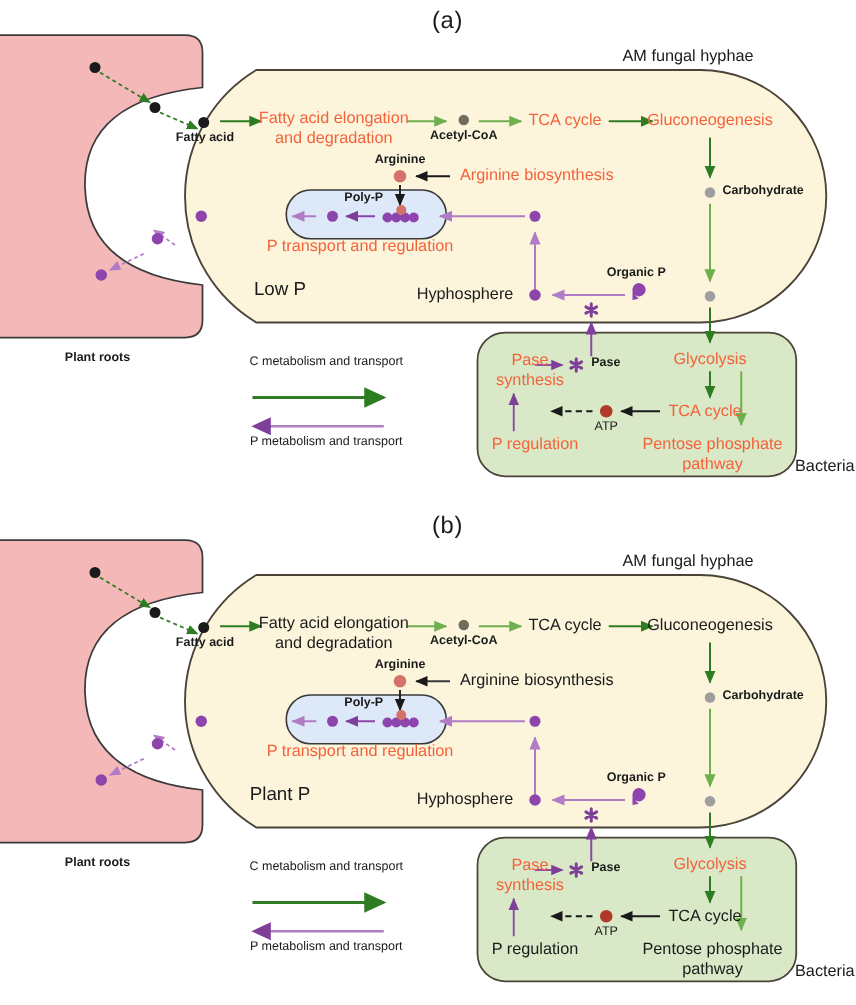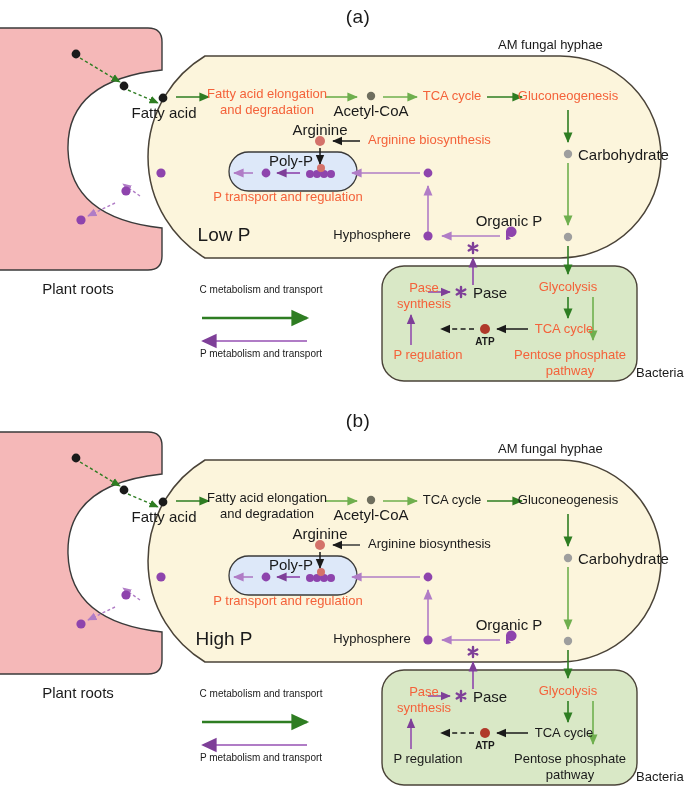--- a/index.html
+++ b/index.html
@@ -9,24 +9,24 @@
     width:685px;height:804px;position:relative;overflow:hidden;
     color:#1a1a1a;
   }
   #stage{position:relative;width:685px;height:804px;}
   svg.layer{position:absolute;left:0;top:0;width:685px;height:804px;}
   .txt{position:absolute;white-space:nowrap;line-height:1.12;}
   .ctr{transform:translateX(-50%);text-align:center;}
   .red{color:#F4623A;}
   .blk{color:#1a1a1a;}
   .panel-title{font-size:19px;letter-spacing:.5px;}
-  .big-label{font-size:19px;}
+  .big-label{font-size:15px;}
   .mid-label{font-size:13px;}
-  .sm-label{font-size:15px;}
-  .xs-label{font-size:10px;font-weight:bold;}
+  .sm-label{font-size:10px;font-weight:bold;}
+  .xs-label{font-size:10px;}
   .legend-label{font-size:10px;}
 </style>
 </head>
 <body>
 
 <div id="stage">
 
   <svg class="layer" viewBox="0 0 685 804">
     <defs>
       <marker id="ahGreen" markerWidth="7" markerHeight="7" refX="6" refY="3.2" orient="auto">
@@ -285,21 +285,21 @@
   <div class="txt sm-label blk" style="left:578px;top:551px;">Carbohydrate</div>
 
   <div class="txt ctr sm-label blk" style="left:320px;top:526px;">Arginine</div>
 
   <div class="txt mid-label blk" style="left:368px;top:537px;">Arginine biosynthesis</div>
 
   <div class="txt ctr sm-label blk" style="left:291px;top:557px;">Poly-P</div>
 
   <div class="txt ctr mid-label red" style="left:288px;top:594px;">P transport and regulation</div>
 
-  <div class="txt ctr big-label blk" style="left:224px;top:628px;">High P</div>
+  <div class="txt ctr big-label blk" style="left:224px;top:628px;">Plant P</div>
 
   <div class="txt ctr mid-label blk" style="left:372px;top:632px;">Hyphosphere</div>
 
   <div class="txt ctr sm-label blk" style="left:509px;top:617px;">Organic P</div>
 
   <div class="txt ctr sm-label blk" style="left:78px;top:685px;">Plant roots</div>
 
   <div class="txt ctr mid-label red" style="left:424px;top:684px;line-height:1.2;">
     <div>Pase</div>
     <div>synthesis</div>

